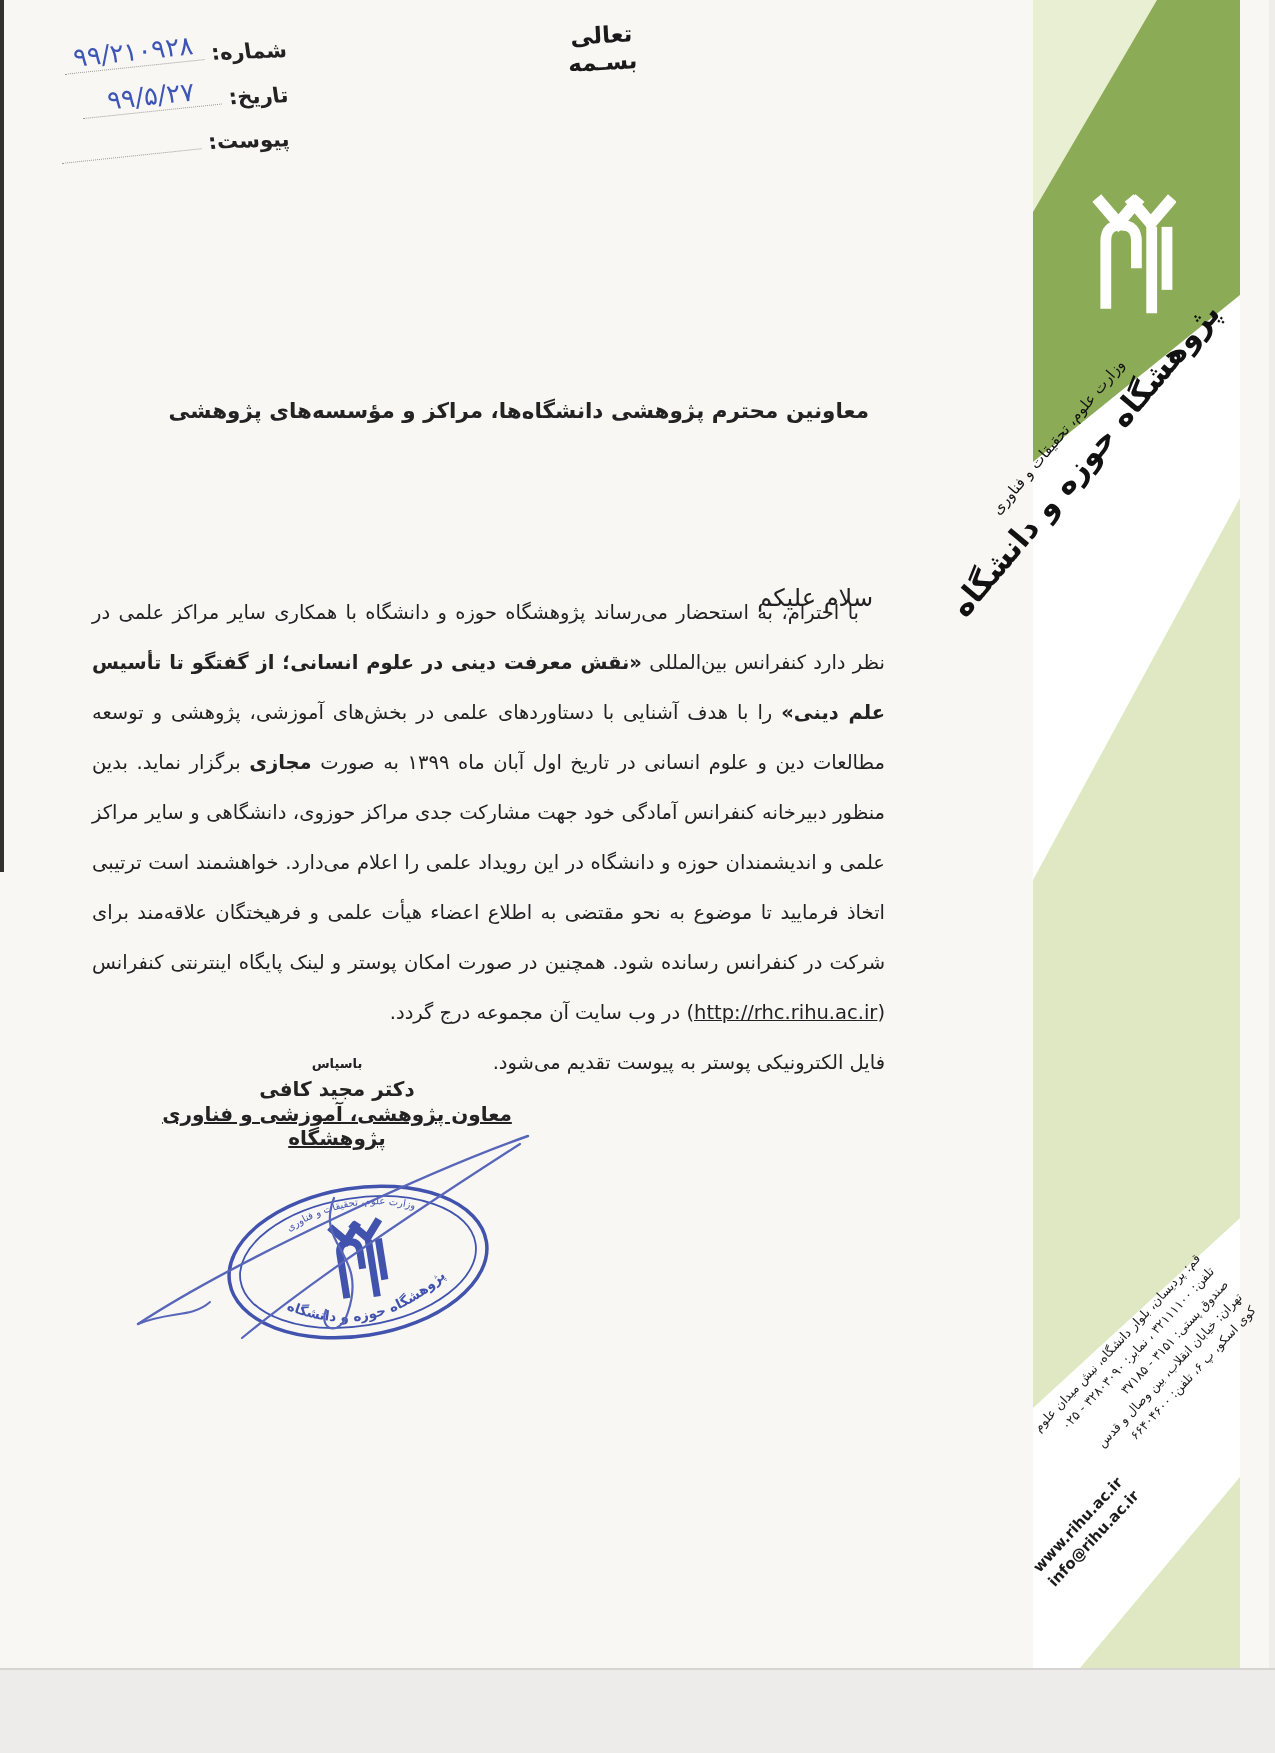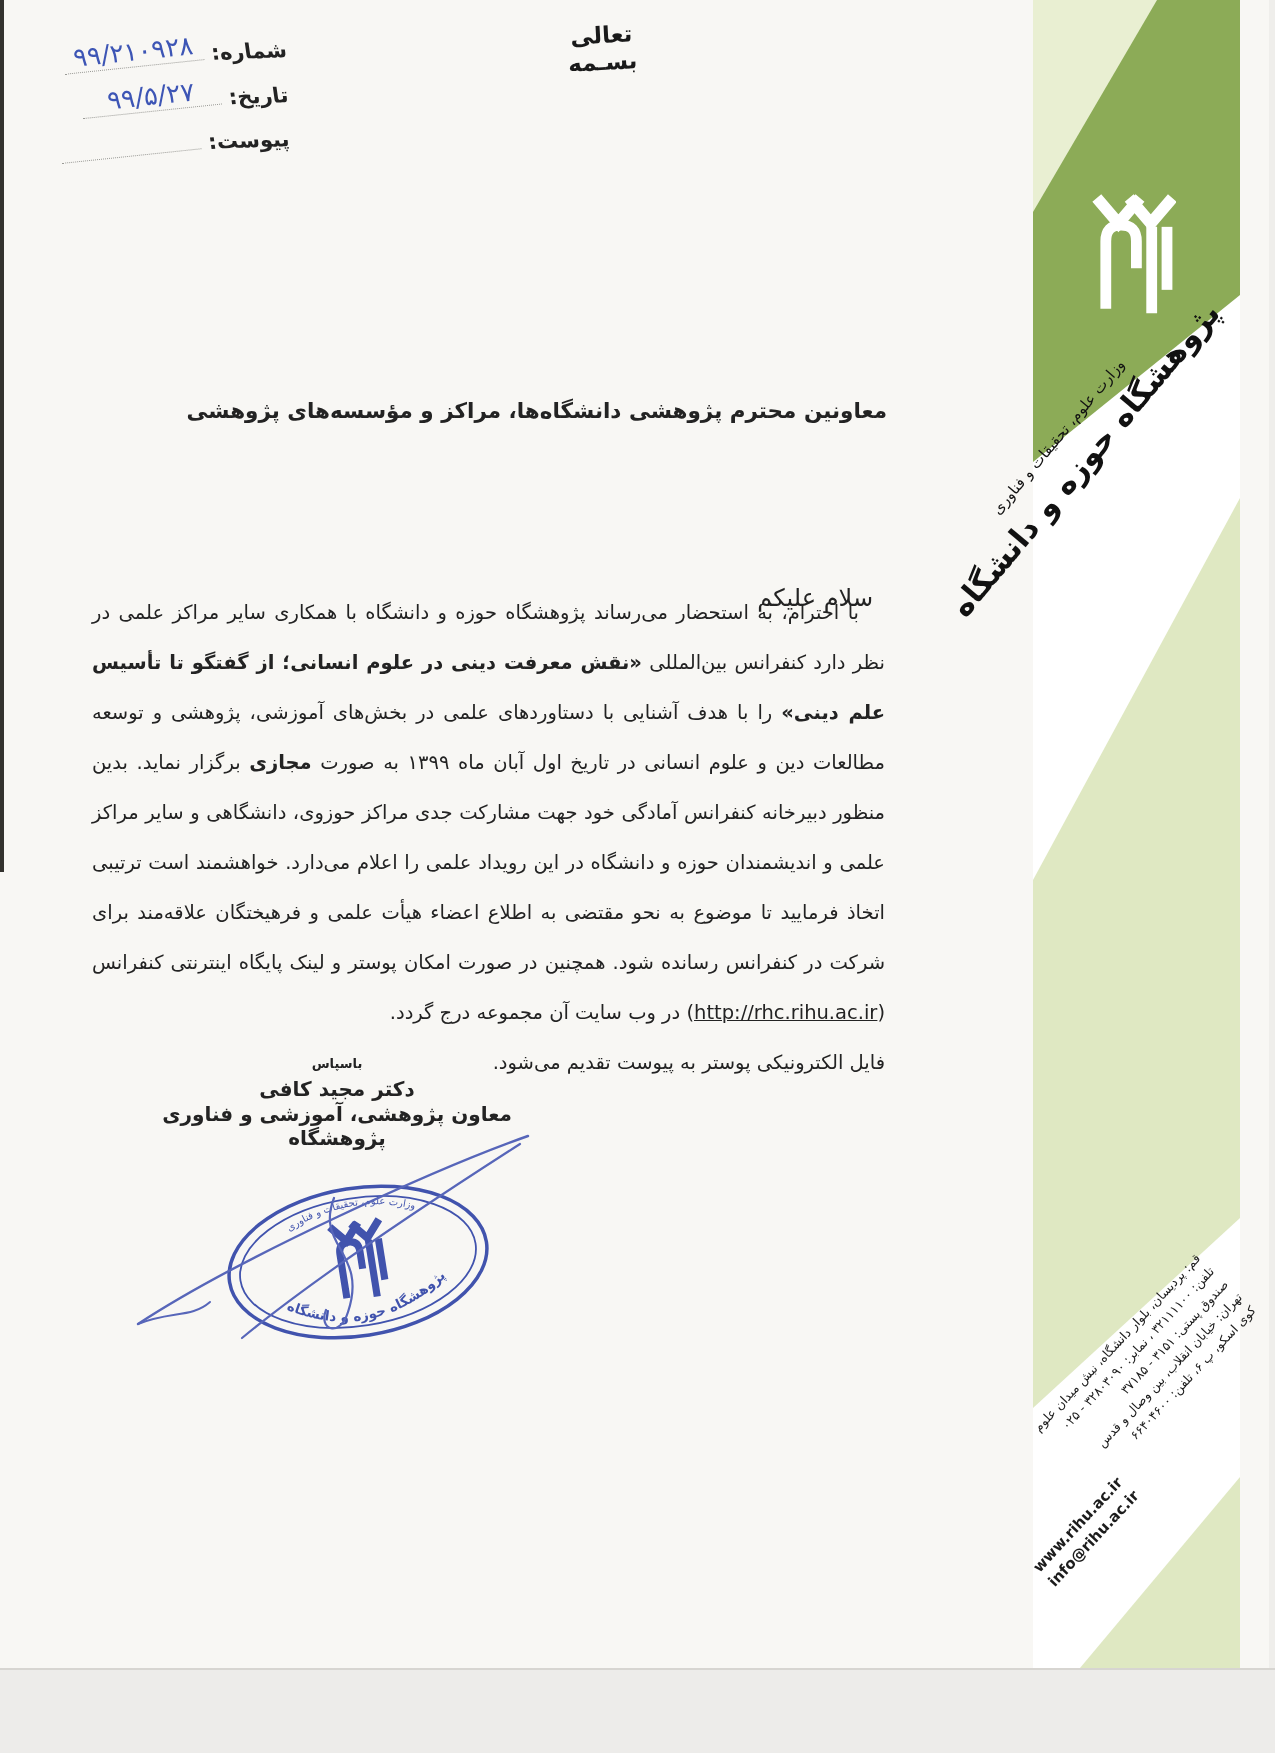--- a/index.html
+++ b/index.html
@@ -57,39 +57,39 @@
   .meta-label{font-size:21px;font-weight:bold;white-space:nowrap;transform:skewX(6deg);}
   .meta-value{
     min-width:140px;text-align:center;border-bottom:1.5px dotted #9a9a96;
     font-size:26px;line-height:30px;color:var(--handwriting-blue);
     transform:rotate(-4deg);white-space:nowrap;
   }
   .meta-value.empty{height:30px;}
 
   
   .recipient-heading{
-    position:absolute;right:388px;top:398px;
+    position:absolute;right:406px;top:398px;
     direction:rtl;font-size:21.5px;font-weight:bold;white-space:nowrap;margin-left:23px;
   }
   .greeting{position:absolute;right:402px;top:548px;direction:rtl;font-size:24px;margin-top:36px;}
   .letter-body{
     position:absolute;right:390px;top:588px;width:793px;
     direction:rtl;text-align:justify;font-size:19.5px;line-height:50px;
   }
   .letter-body p{text-indent:26px;}
   .seg-bold{font-weight:bold;}
   .seg-underline{text-decoration:underline;}
   .seg-latin{direction:ltr;unicode-bidi:embed;}
   .closing-line{text-align:right;line-height:50px;}
 
   
   .signature-block{position:absolute;left:117px;top:1056px;width:440px;text-align:center;direction:rtl;}
   .sig-thanks{font-size:13px;font-weight:bold;margin-bottom:6px;}
   .sig-name{font-size:20px;font-weight:bold;margin-bottom:1px;}
-  .sig-title{font-size:20px;font-weight:bold;}
+  .sig-title{font-size:20px;font-weight:bold;text-decoration:underline;}
 
   .stamp-wrap{position:absolute;left:110px;top:1112px;width:440px;height:280px;opacity:.92;}
   .stamp-wrap svg{width:100%;height:100%;}
   .stamp-ring{stroke:var(--stamp-blue);fill:none;}
   .stamp-text{fill:var(--stamp-blue);font-family:"DejaVu Sans",sans-serif;}
   .sig-stroke{stroke:#4a5ab5;fill:none;stroke-linecap:round;}
 </style>
 </head>
 <body>
 

